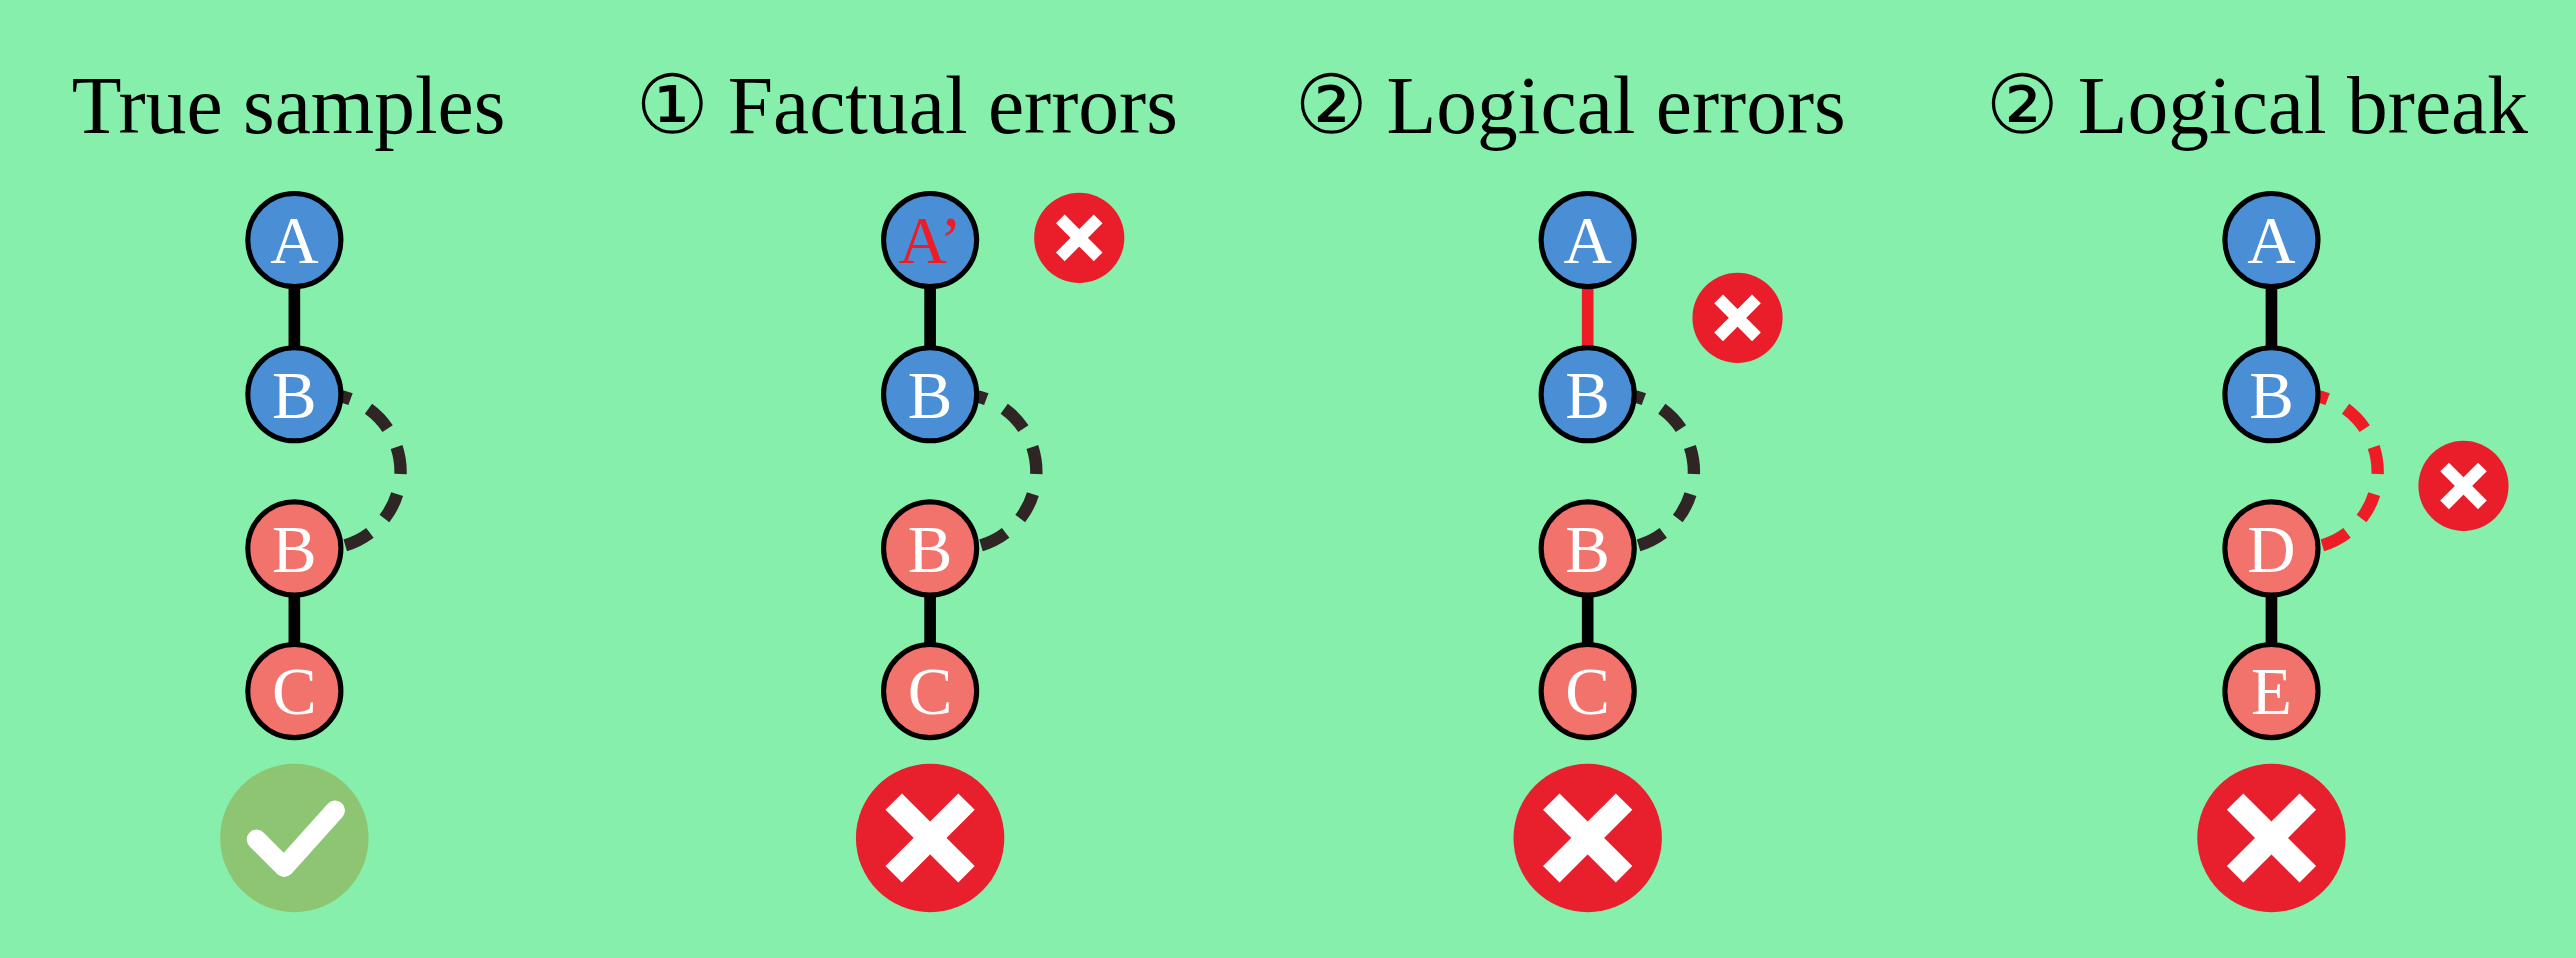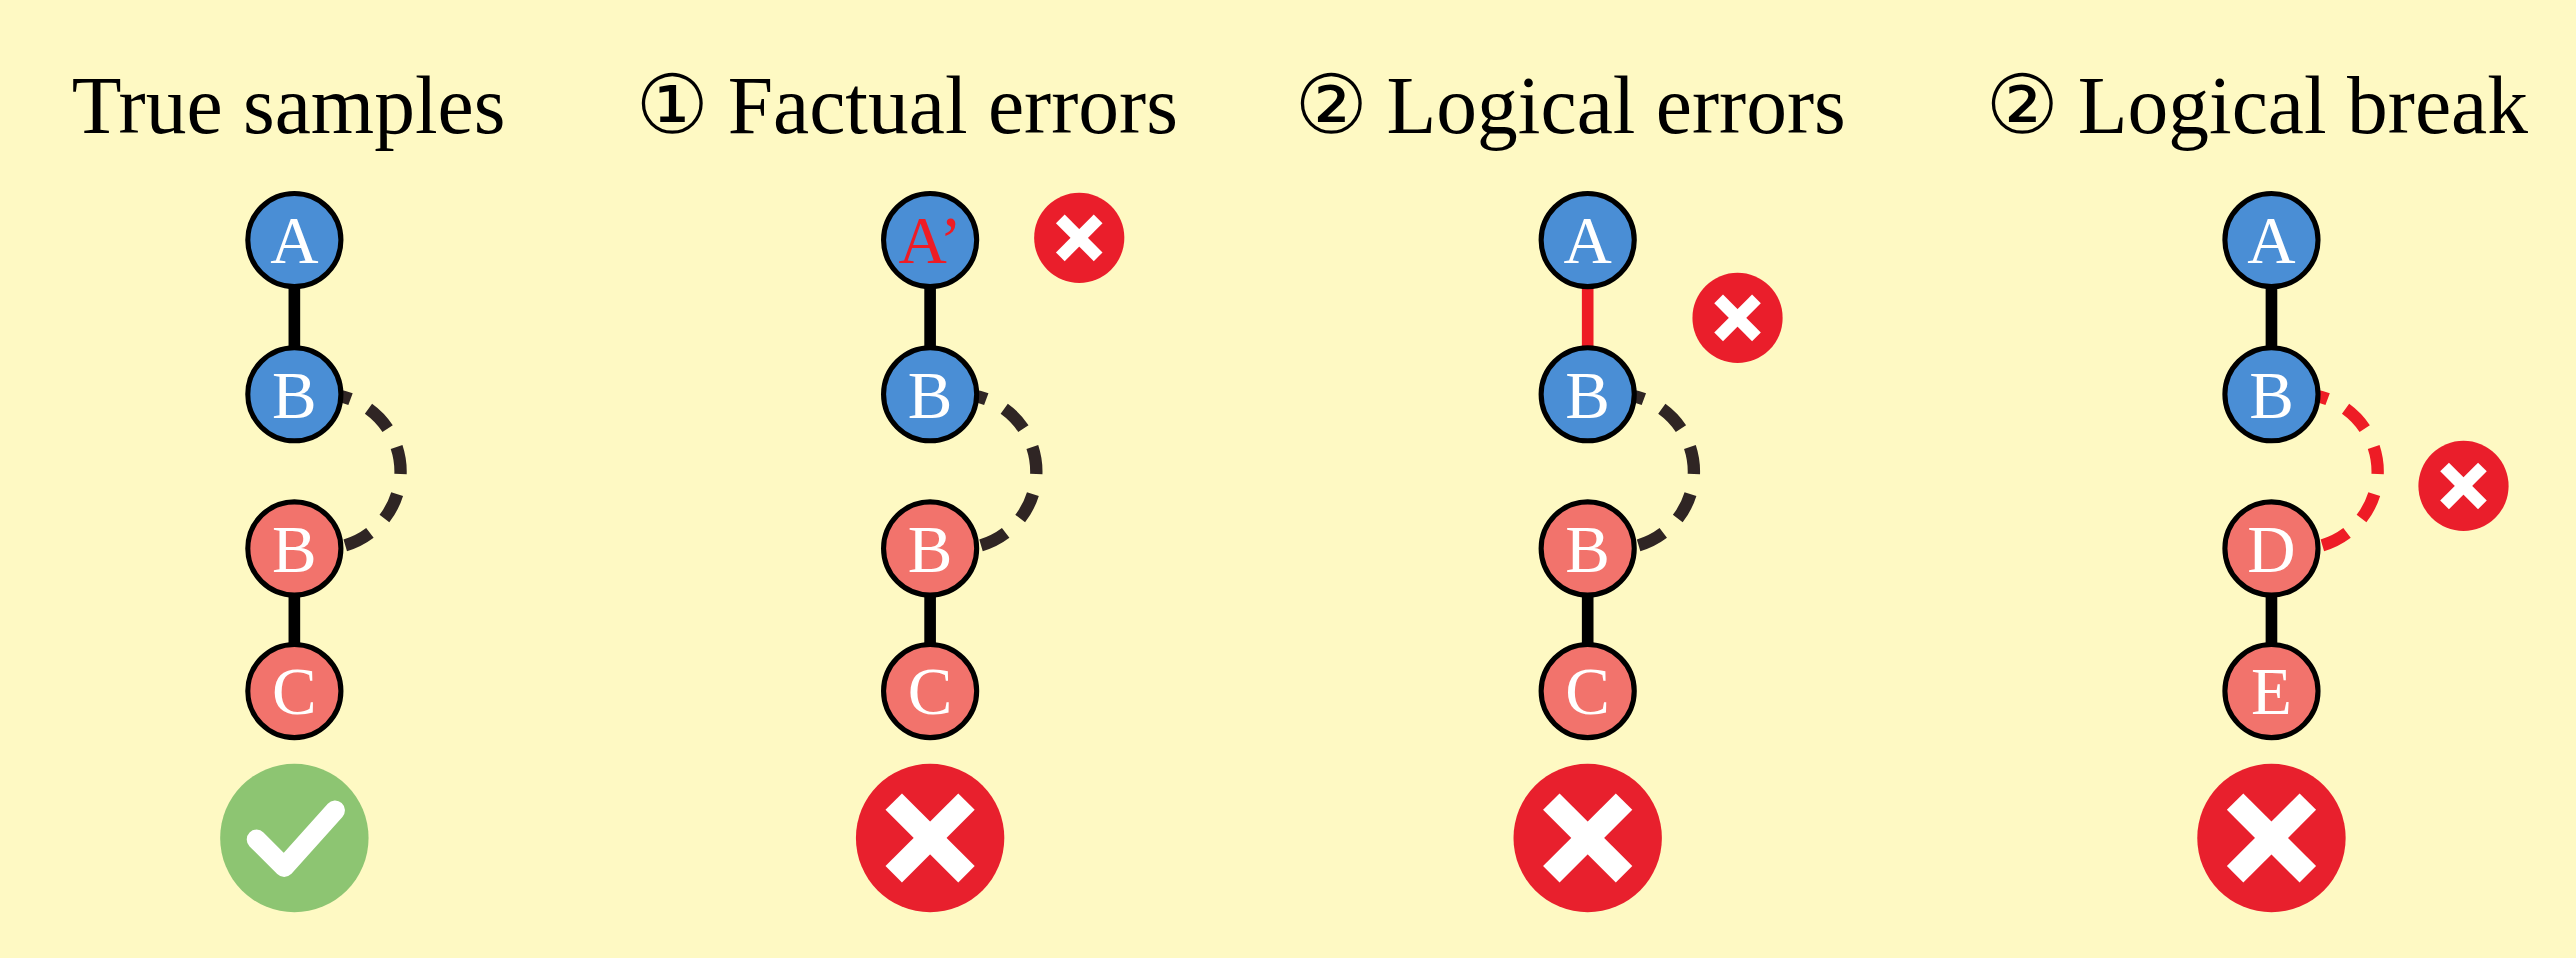--- a/index.html
+++ b/index.html
@@ -7,21 +7,21 @@
     padding: 0;
     background: #ffffff;
     width: 2576px;
     height: 958px;
     overflow: hidden;
   }
   #stage {
     position: relative;
     width: 2576px;
     height: 958px;
-    background: #fef9c3;
+    background: #86efac;
   }
   svg text {
     font-family: "Liberation Serif", "DejaVu Serif", serif;
   }
 </style>
 </head>
 <body>
 
 <div id="stage">
   <svg id="diagram" width="2576" height="958" viewBox="0 0 3540 1317" xmlns="http://www.w3.org/2000/svg">

